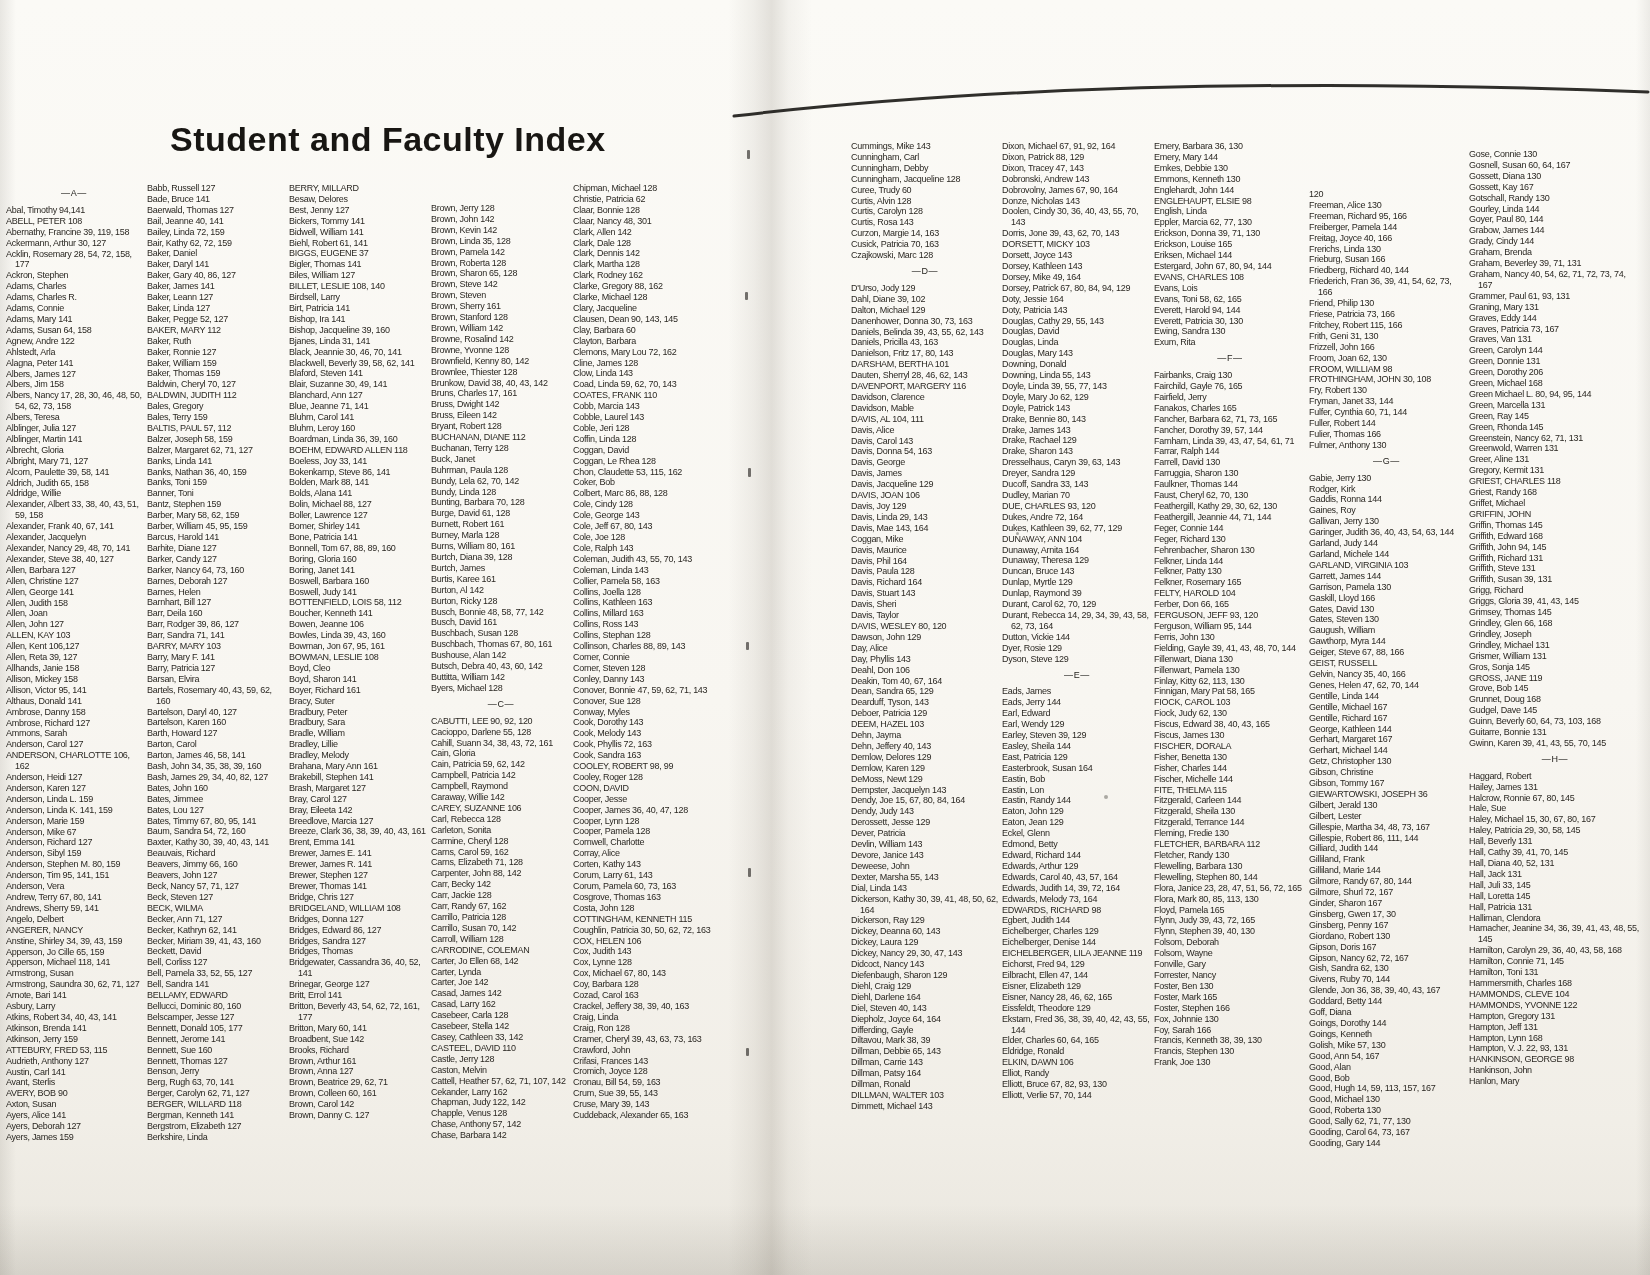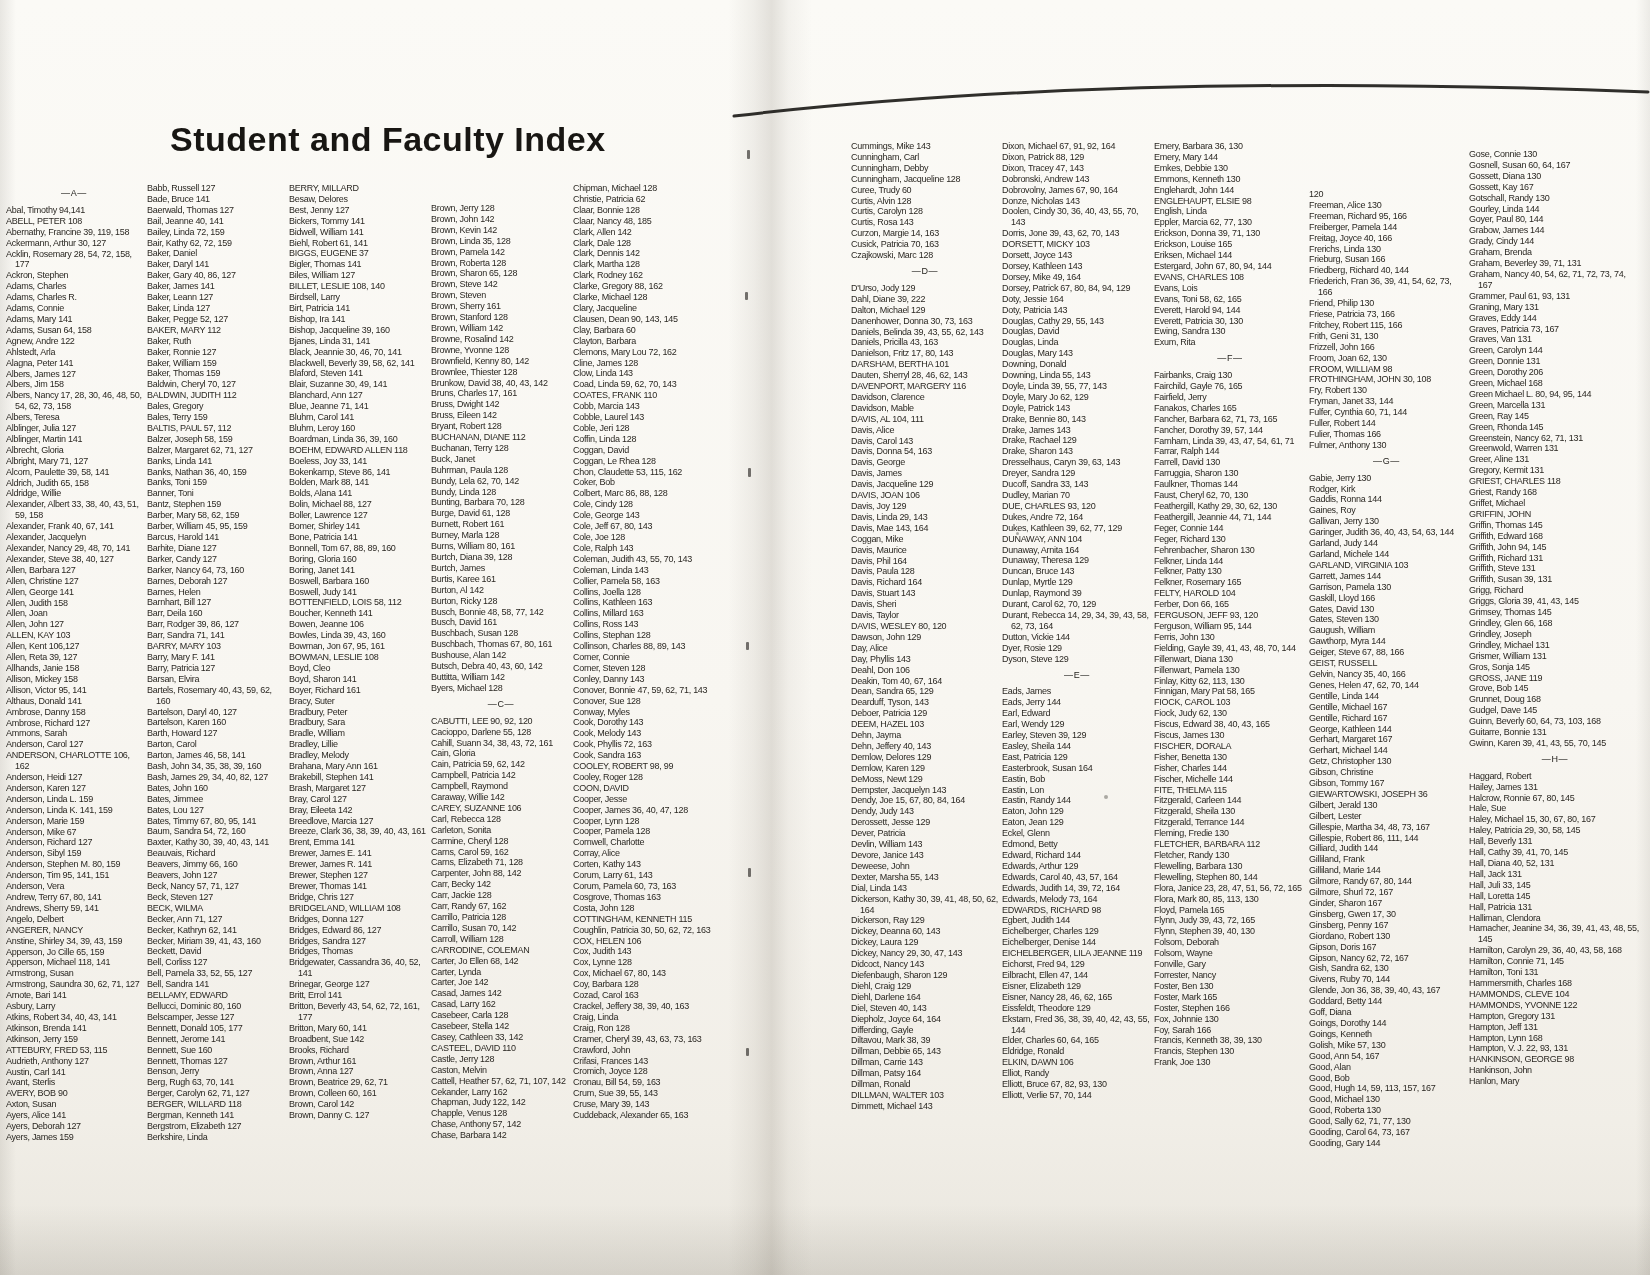--- a/index.html
+++ b/index.html
@@ -398,21 +398,21 @@
     <div class="entry">Cekander, Larry 162</div>
     <div class="entry">Chapman, Judy 122, 142</div>
     <div class="entry">Chapple, Venus 128</div>
     <div class="entry">Chase, Anthony 57, 142</div>
     <div class="entry">Chase, Barbara 142</div>
   </div>
 <div class="col" style="left:573px;top:183px; width:148px; height:1000px;">
     <div class="entry">Chipman, Michael 128</div>
     <div class="entry">Christie, Patricia 62</div>
     <div class="entry">Claar, Bonnie 128</div>
-    <div class="entry">Claar, Nancy 48, 185</div>
+    <div class="entry">Claar, Nancy 48, 301</div>
     <div class="entry">Clark, Allen 142</div>
     <div class="entry">Clark, Dale 128</div>
     <div class="entry">Clark, Dennis 142</div>
     <div class="entry">Clark, Martha 128</div>
     <div class="entry">Clark, Rodney 162</div>
     <div class="entry">Clarke, Gregory 88, 162</div>
     <div class="entry">Clarke, Michael 128</div>
     <div class="entry">Clary, Jacqueline</div>
     <div class="entry">Clausen, Dean 90, 143, 145</div>
     <div class="entry">Clay, Barbara 60</div>
@@ -497,21 +497,21 @@
     <div class="entry">Cunningham, Jacqueline 128</div>
     <div class="entry">Curee, Trudy 60</div>
     <div class="entry">Curtis, Alvin 128</div>
     <div class="entry">Curtis, Carolyn 128</div>
     <div class="entry">Curtis, Rosa 143</div>
     <div class="entry">Curzon, Margie 14, 163</div>
     <div class="entry">Cusick, Patricia 70, 163</div>
     <div class="entry">Czajkowski, Marc 128</div>
     <div class="entry sec">—D—</div>
     <div class="entry">D'Urso, Jody 129</div>
-    <div class="entry">Dahl, Diane 39, 222</div>
+    <div class="entry">Dahl, Diane 39, 102</div>
     <div class="entry">Dalton, Michael 129</div>
     <div class="entry">Danenhower, Donna 30, 73, 163</div>
     <div class="entry">Daniels, Belinda 39, 43, 55, 62, 143</div>
     <div class="entry">Daniels, Pricilla 43, 163</div>
     <div class="entry">Danielson, Fritz 17, 80, 143</div>
     <div class="entry">DARSHAM, BERTHA 101</div>
     <div class="entry">Dauten, Sherryl 28, 46, 62, 143</div>
     <div class="entry">DAVENPORT, MARGERY 116</div>
     <div class="entry">Davidson, Clarence</div>
     <div class="entry">Davidson, Mable</div>

